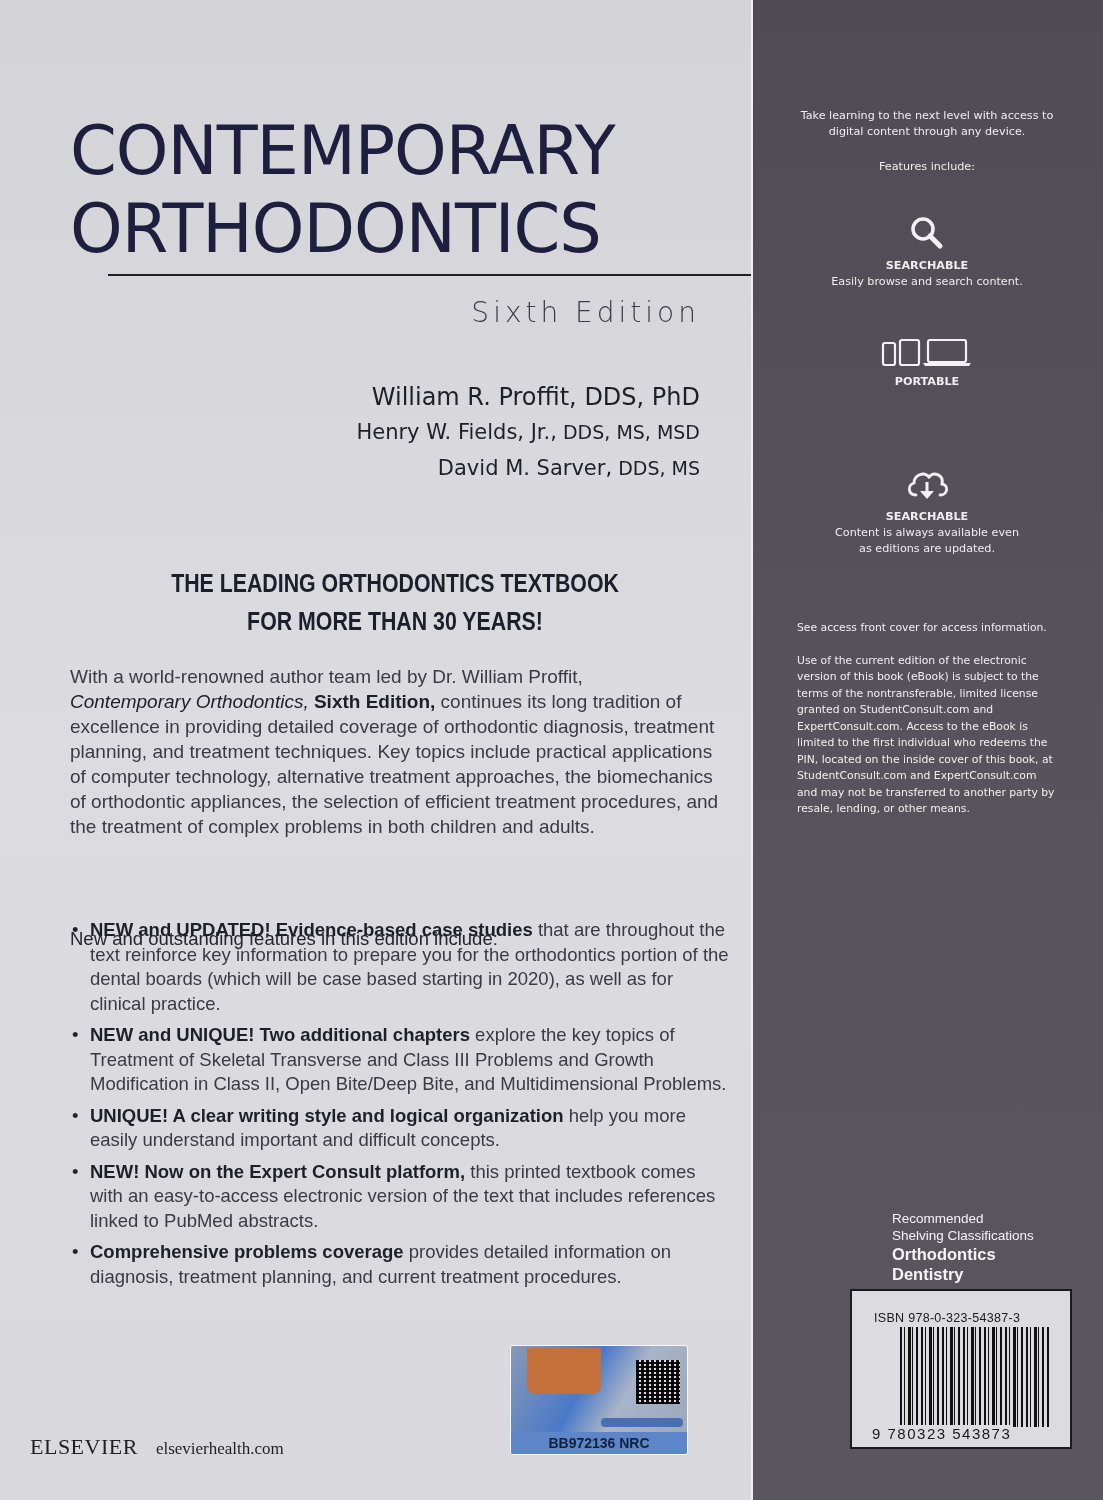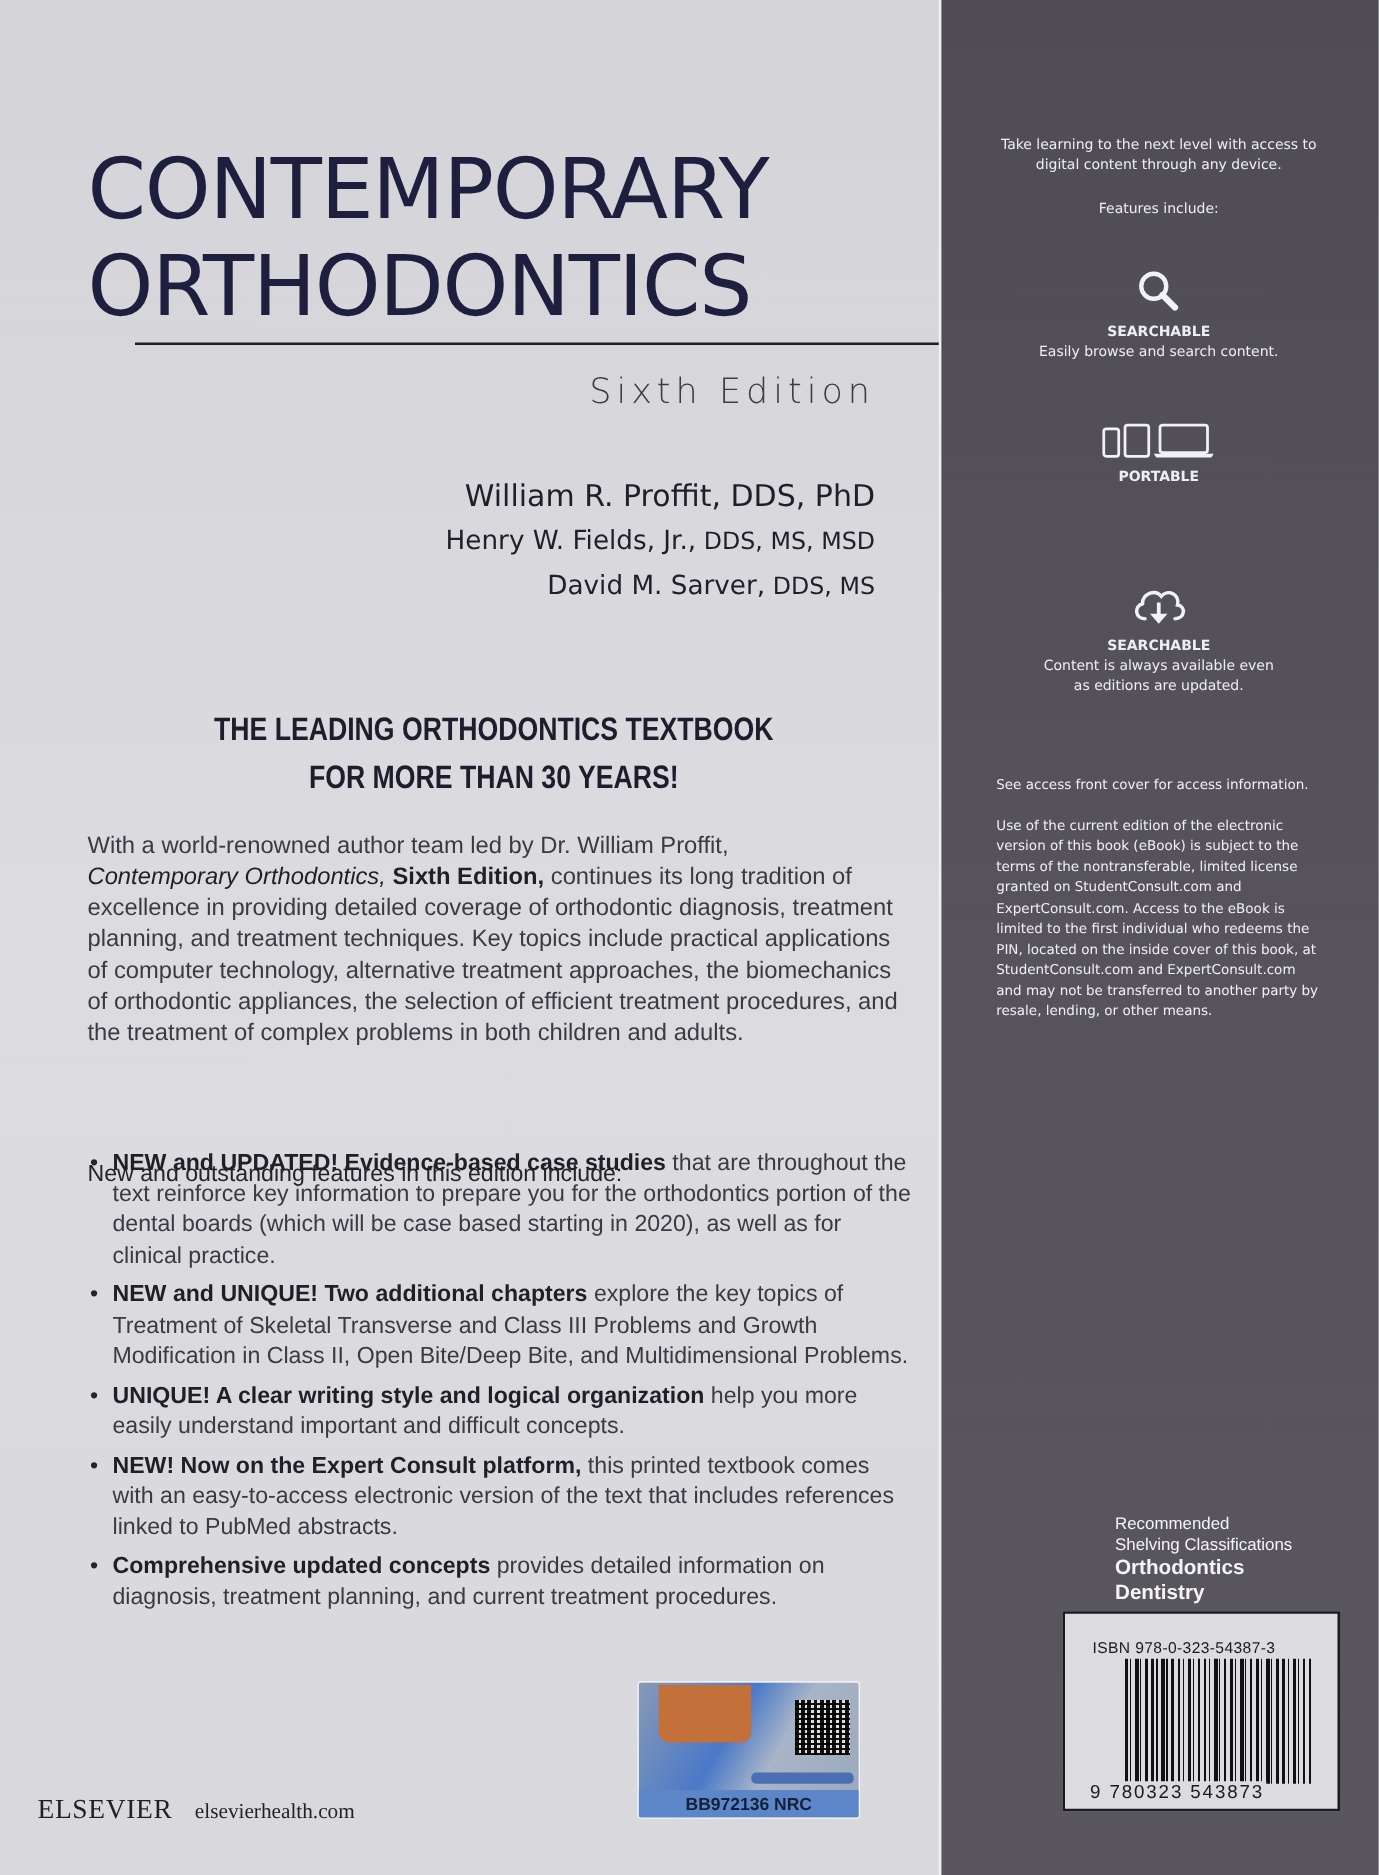--- a/index.html
+++ b/index.html
@@ -166,21 +166,21 @@
 </div>
 
 <p class="description"><span>With a world-renowned author team led by Dr. William Proffit,</span><br><em>Contemporary Orthodontics,</em><b> Sixth Edition,</b><span> continues its long tradition of excellence in providing detailed coverage of orthodontic diagnosis, treatment planning, and treatment techniques. Key topics include practical applications of computer technology, alternative treatment approaches, the biomechanics of orthodontic appliances, the selection of efficient treatment procedures, and the treatment of complex problems in both children and adults.</span></p>
 
 <div class="features-heading">New and outstanding features in this edition include:</div>
 <ul class="feature-list">
   <li class="feature-item"><span class="bullet">•</span><b>NEW and UPDATED! Evidence-based case studies</b><span> that are throughout the text reinforce key information to prepare you for the orthodontics portion of the dental boards (which will be case based starting in 2020), as well as for clinical practice.</span></li>
   <li class="feature-item"><span class="bullet">•</span><b>NEW and UNIQUE! Two additional chapters</b><span> explore the key topics of Treatment of Skeletal Transverse and Class III Problems and Growth Modification in Class II, Open Bite/Deep Bite, and Multidimensional Problems.</span></li>
   <li class="feature-item"><span class="bullet">•</span><b>UNIQUE! A clear writing style and logical organization</b><span> help you more easily understand important and difficult concepts.</span></li>
   <li class="feature-item"><span class="bullet">•</span><b>NEW! Now on the Expert Consult platform,</b><span> this printed textbook comes with an easy-to-access electronic version of the text that includes references linked to PubMed abstracts.</span></li>
-  <li class="feature-item"><span class="bullet">•</span><b>Comprehensive updated concepts</b><span> provides detailed information on diagnosis, treatment planning, and current treatment procedures.</span></li>
+  <li class="feature-item"><span class="bullet">•</span><b>Comprehensive problems coverage</b><span> provides detailed information on diagnosis, treatment planning, and current treatment procedures.</span></li>
 </ul>
 
 <div class="publisher">
   <span class="logo">ELSEVIER</span>
   <span class="url">elsevierhealth.com</span>
 </div>
 
 <div class="sticker">
   <div class="orange"></div>
   <div class="qr"></div>

